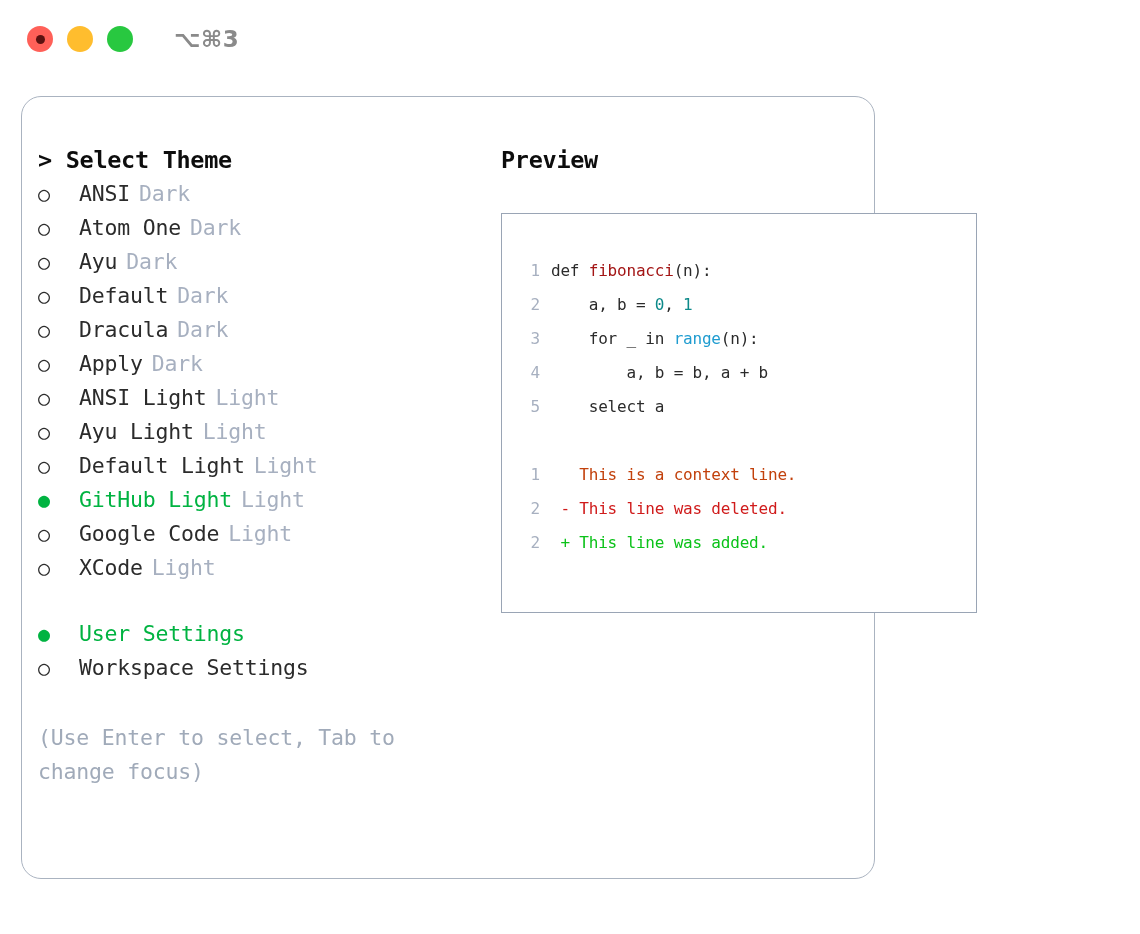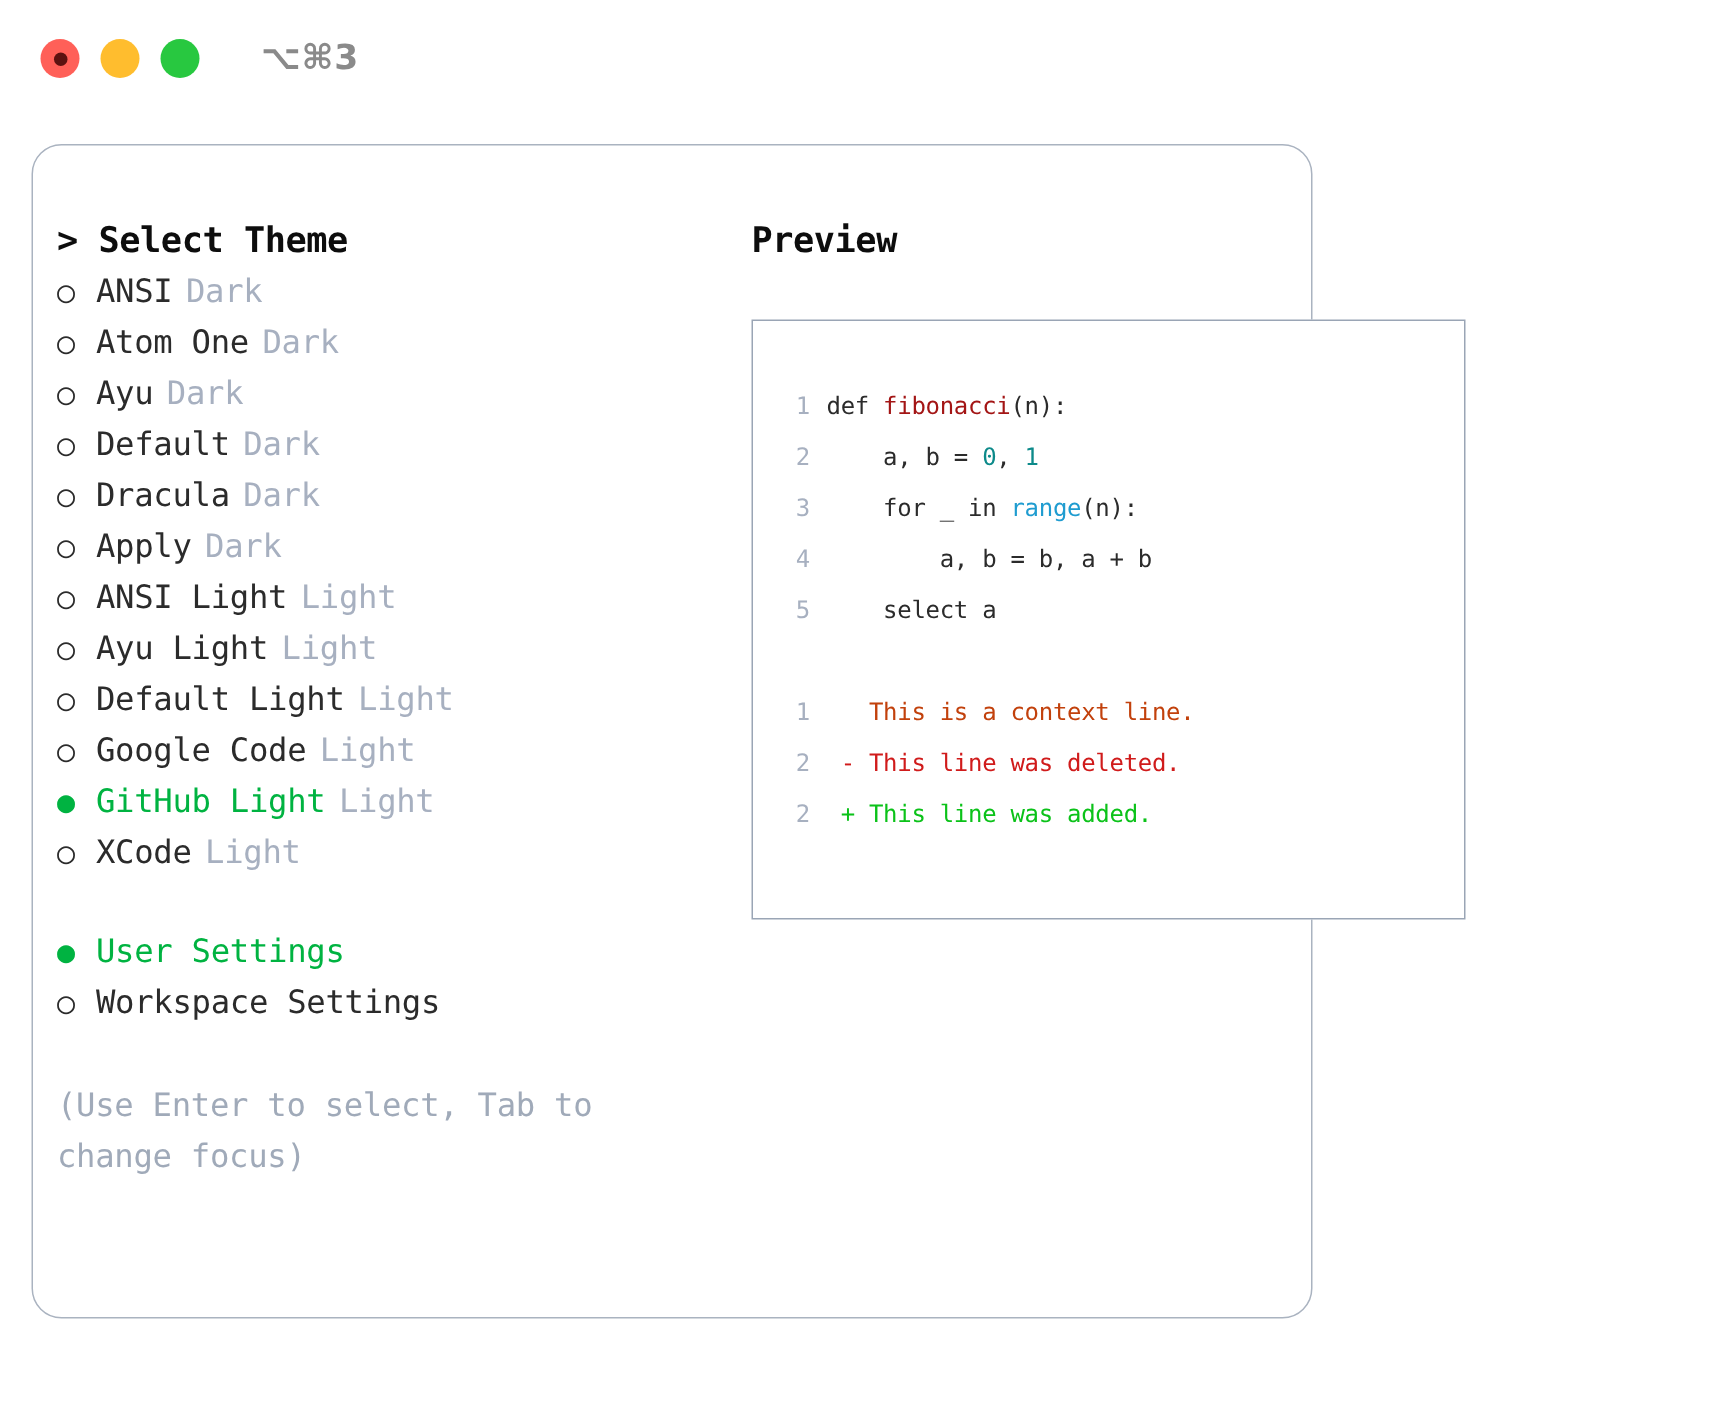--- a/index.html
+++ b/index.html
@@ -114,21 +114,21 @@
     white-space: nowrap;
     letter-spacing: -0.2px;
   }
   .bullet {
     display: inline-block;
     width: 26px;
     color: #2b2b2b;
     font-size: 20px;
   }
   .bullet.filled { color: #00b341; }
-  .theme-name { color: #2b2b2b; }
+  .theme-name { color: #2b2b2b; margin-left: 15px; }
   .theme-row.selected .theme-name { color: #00b341; }
   .theme-cat {
     color: #a7b0c0;
     margin-left: 9px;
   }
 
   .apply-block { margin-top: 32px; }
   .apply-title {
     height: 34px;
     line-height: 34px;
@@ -214,22 +214,22 @@
         <div class="theme-list">
             <div class="theme-row"><span class="bullet">○</span><span class="theme-name">ANSI</span><span class="theme-cat">Dark</span></div>
             <div class="theme-row"><span class="bullet">○</span><span class="theme-name">Atom One</span><span class="theme-cat">Dark</span></div>
             <div class="theme-row"><span class="bullet">○</span><span class="theme-name">Ayu</span><span class="theme-cat">Dark</span></div>
             <div class="theme-row"><span class="bullet">○</span><span class="theme-name">Default</span><span class="theme-cat">Dark</span></div>
             <div class="theme-row"><span class="bullet">○</span><span class="theme-name">Dracula</span><span class="theme-cat">Dark</span></div>
             <div class="theme-row"><span class="bullet">○</span><span class="theme-name">Apply</span><span class="theme-cat">Dark</span></div>
             <div class="theme-row"><span class="bullet">○</span><span class="theme-name">ANSI Light</span><span class="theme-cat">Light</span></div>
             <div class="theme-row"><span class="bullet">○</span><span class="theme-name">Ayu Light</span><span class="theme-cat">Light</span></div>
             <div class="theme-row"><span class="bullet">○</span><span class="theme-name">Default Light</span><span class="theme-cat">Light</span></div>
+            <div class="theme-row selected"><span class="bullet filled">●</span><span class="theme-name">GitHub Light</span><span class="theme-cat">Light</span></div>
             <div class="theme-row"><span class="bullet">○</span><span class="theme-name">Google Code</span><span class="theme-cat">Light</span></div>
-            <div class="theme-row selected"><span class="bullet filled">●</span><span class="theme-name">GitHub Light</span><span class="theme-cat">Light</span></div>
             <div class="theme-row"><span class="bullet">○</span><span class="theme-name">XCode</span><span class="theme-cat">Light</span></div>
           </div>
 
         <div class="apply-block">
           <div class="apply-list">
               <div class="theme-row selected"><span class="bullet filled">●</span><span class="theme-name">User Settings</span></div>
               <div class="theme-row"><span class="bullet">○</span><span class="theme-name">Workspace Settings</span></div>
             </div>
         </div>
 

